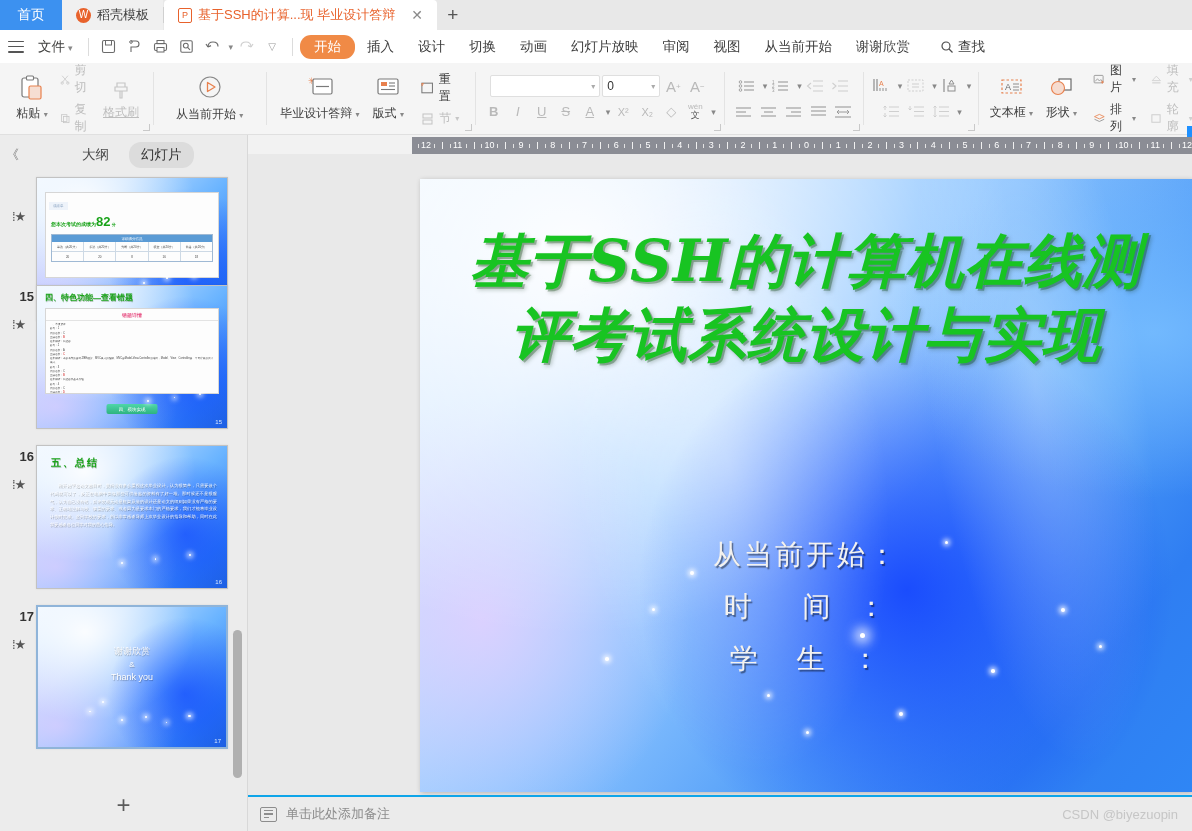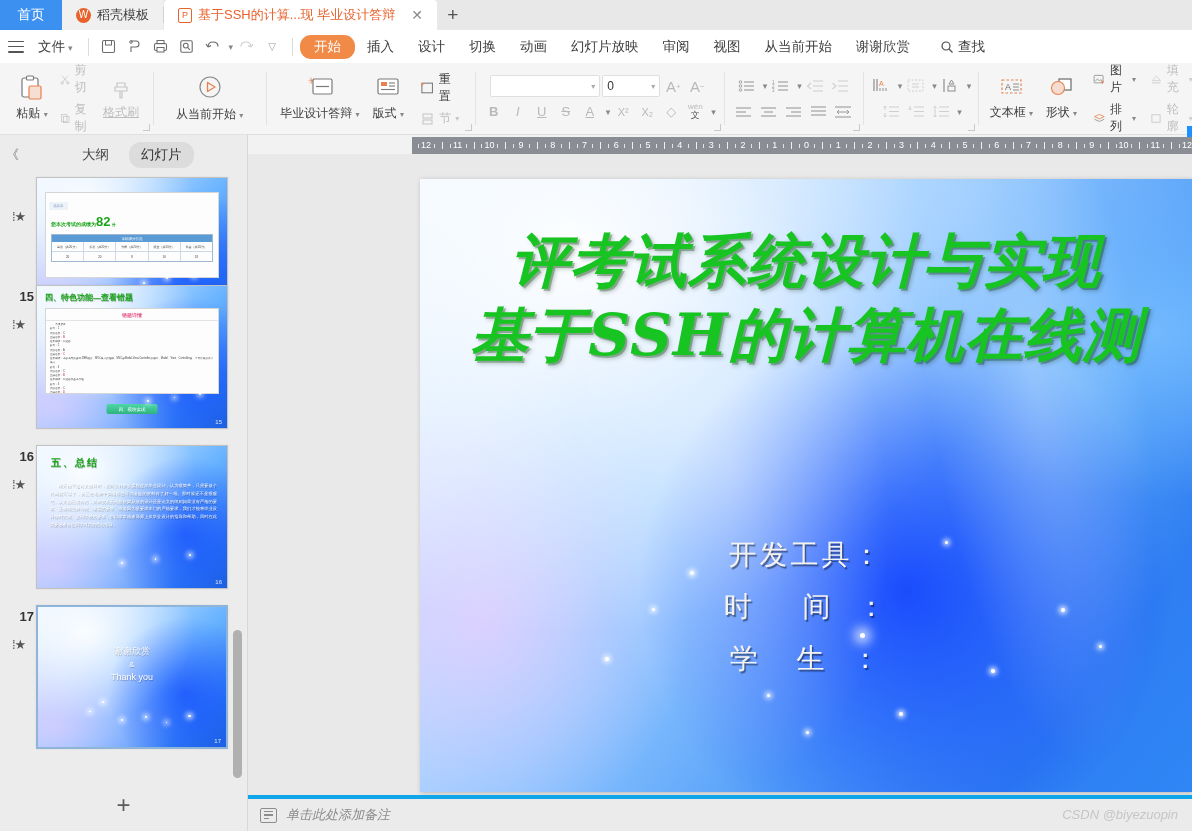--- a/index.html
+++ b/index.html
@@ -204,22 +204,22 @@
     font-family:"DejaVu Serif","Liberation Serif",serif;
     color:#f4f2ee; font-size:28px; line-height:1.85;
     text-shadow: 1.5px 1.5px 1px rgba(0,0,0,.45);
     letter-spacing:3px;
   }
   .ms-info div { white-space:pre; }
 
   
   .notesbar {
     position:absolute; left:248px; right:0; bottom:0; height:36px;
-    background:#ebebeb; border-top:4px solid #0ea5e9;
-    display:flex; align-items:center; padding-left:12px;font-style:italic;
+    background:#ebebeb; border-top:2px solid #0ea5e9;
+    display:flex; align-items:center; padding-left:12px;
   }
   .notes-ico {
     width:17px;height:15px;border:1.3px solid #8d8d8d;border-radius:2px;
     display:flex;flex-direction:column;justify-content:center;gap:2px;padding:0 3px;margin-right:9px;
   }
   .notes-ico i{display:block;height:1.2px;background:#8d8d8d;}
   .notes-txt { font-size:13px; color:#8c8c8c; cursor:text; }
   .watermark { position:absolute; right:14px; bottom:9px; font-size:13px; color:#c6c6c6; }
 
   
@@ -850,26 +850,26 @@
 
     <div class="lp-scroll"></div>
     <div class="addslide">+</div>
   </div>
 
   <div class="stage">
     <div class="mainslide">
       <div class="swirl1"></div>
 
       <div class="ms-title">
+        <div>基于SSH的计算机在线测</div>
         <div>评考试系统设计与实现</div>
-        <div>基于SSH的计算机在线测</div>
       </div>
 
       <div class="ms-info">
-        <div>开发工具：</div>
+        <div>从当前开始：</div>
         <div>时    间  ：</div>
         <div>学   生  ：</div>
       </div>
 
       <div class="spark" style="left:57%;top:74%;width:5px;height:5px;box-shadow:0 0 12px 5px rgba(255,255,255,.9)"></div>
       <div class="spark" style="left:35%;top:64%;width:4px;height:4px;"></div>
       <div class="spark" style="left:30%;top:70%;width:3px;height:3px;"></div>
       <div class="spark" style="left:24%;top:78%;width:3.5px;height:3.5px;"></div>
       <div class="spark" style="left:45%;top:84%;width:3px;height:3px;"></div>
       <div class="spark" style="left:62%;top:87%;width:4px;height:4px;"></div>

